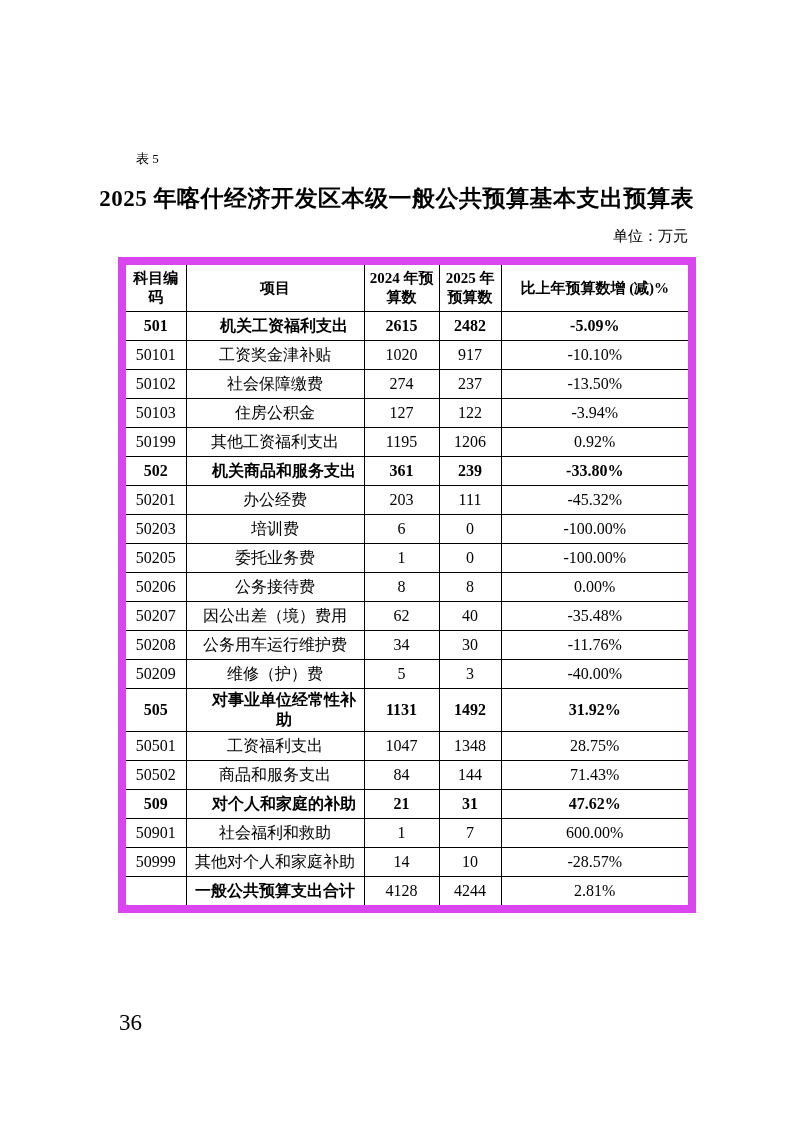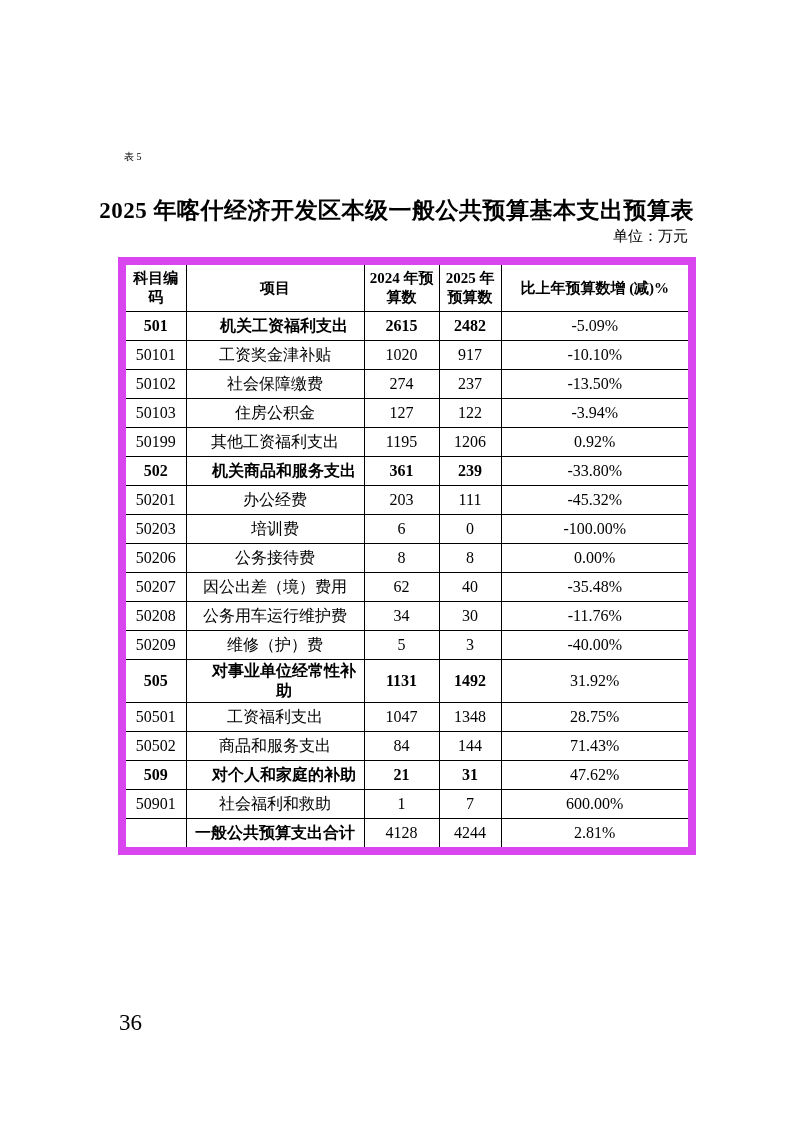--- a/index.html
+++ b/index.html
@@ -8,29 +8,29 @@
     width: 793px;
     height: 1122px;
     margin: 0 auto;
     background: #ffffff;
     font-family: "Liberation Serif", "DejaVu Serif", serif;
     color: #000;
     overflow: hidden;
   }
   .table-label {
     position: absolute;
-    left: 124px;
+    left: 136px;
     top: 150px;
-    font-size: 10px;
+    font-size: 13px;
   }
   .doc-title {
     position: absolute;
     left: 0;
     right: 0;
-    top: 195px;
+    top: 183px;
     text-align: center;
     font-size: 23px;
     font-weight: bold;
     letter-spacing: 0.5px;
     white-space: nowrap;
   }
   .unit-label {
     position: absolute;
     right: 105px;
     top: 227px;
@@ -55,21 +55,21 @@
     line-height: 1.25;
   }
   table.budget th {
     height: 44px;
     font-weight: bold;
     font-size: 15px;
   }
   table.budget td { height: 26px; }
   td.col-item { text-align: left; padding-left: 14px; }
   tr.row-section td { font-weight: bold; margin-left: 17px; }
-  tr.row-section td.col-pct { font-weight: normal; }
+  tr.row-section td.col-pct { font-weight: bold; }
   tr.row-section td.col-item { padding-left: 20px; }
   tr.row-total td.col-item {
     font-weight: bold;
     text-align: center;
     padding-left: 2px;
     margin-left: 37px;
   }
   .page-number {
     position: absolute;
     left: 119px;
@@ -156,20 +156,27 @@
           <td class="col-pct">-45.32%</td>
         </tr>
         <tr class="row-normal">
           <td class="col-code">50203</td>
           <td class="col-item">培训费</td>
           <td class="col-y2024">6</td>
           <td class="col-y2025">0</td>
           <td class="col-pct">-100.00%</td>
         </tr>
         <tr class="row-normal">
+          <td class="col-code">50205</td>
+          <td class="col-item">委托业务费</td>
+          <td class="col-y2024">1</td>
+          <td class="col-y2025">0</td>
+          <td class="col-pct">-100.00%</td>
+        </tr>
+        <tr class="row-normal">
           <td class="col-code">50206</td>
           <td class="col-item">公务接待费</td>
           <td class="col-y2024">8</td>
           <td class="col-y2025">8</td>
           <td class="col-pct">0.00%</td>
         </tr>
         <tr class="row-normal">
           <td class="col-code">50207</td>
           <td class="col-item">因公出差（境）费用</td>
           <td class="col-y2024">62</td>
@@ -217,20 +224,27 @@
           <td class="col-y2024">21</td>
           <td class="col-y2025">31</td>
           <td class="col-pct">47.62%</td>
         </tr>
         <tr class="row-normal">
           <td class="col-code">50901</td>
           <td class="col-item">社会福利和救助</td>
           <td class="col-y2024">1</td>
           <td class="col-y2025">7</td>
           <td class="col-pct">600.00%</td>
+        </tr>
+        <tr class="row-normal">
+          <td class="col-code">50999</td>
+          <td class="col-item">其他对个人和家庭补助</td>
+          <td class="col-y2024">14</td>
+          <td class="col-y2025">10</td>
+          <td class="col-pct">-28.57%</td>
         </tr>
         <tr class="row-total">
           <td class="col-code"></td>
           <td class="col-item">一般公共预算支出合计</td>
           <td class="col-y2024">4128</td>
           <td class="col-y2025">4244</td>
           <td class="col-pct">2.81%</td>
         </tr>
       </tbody>
   </table>

